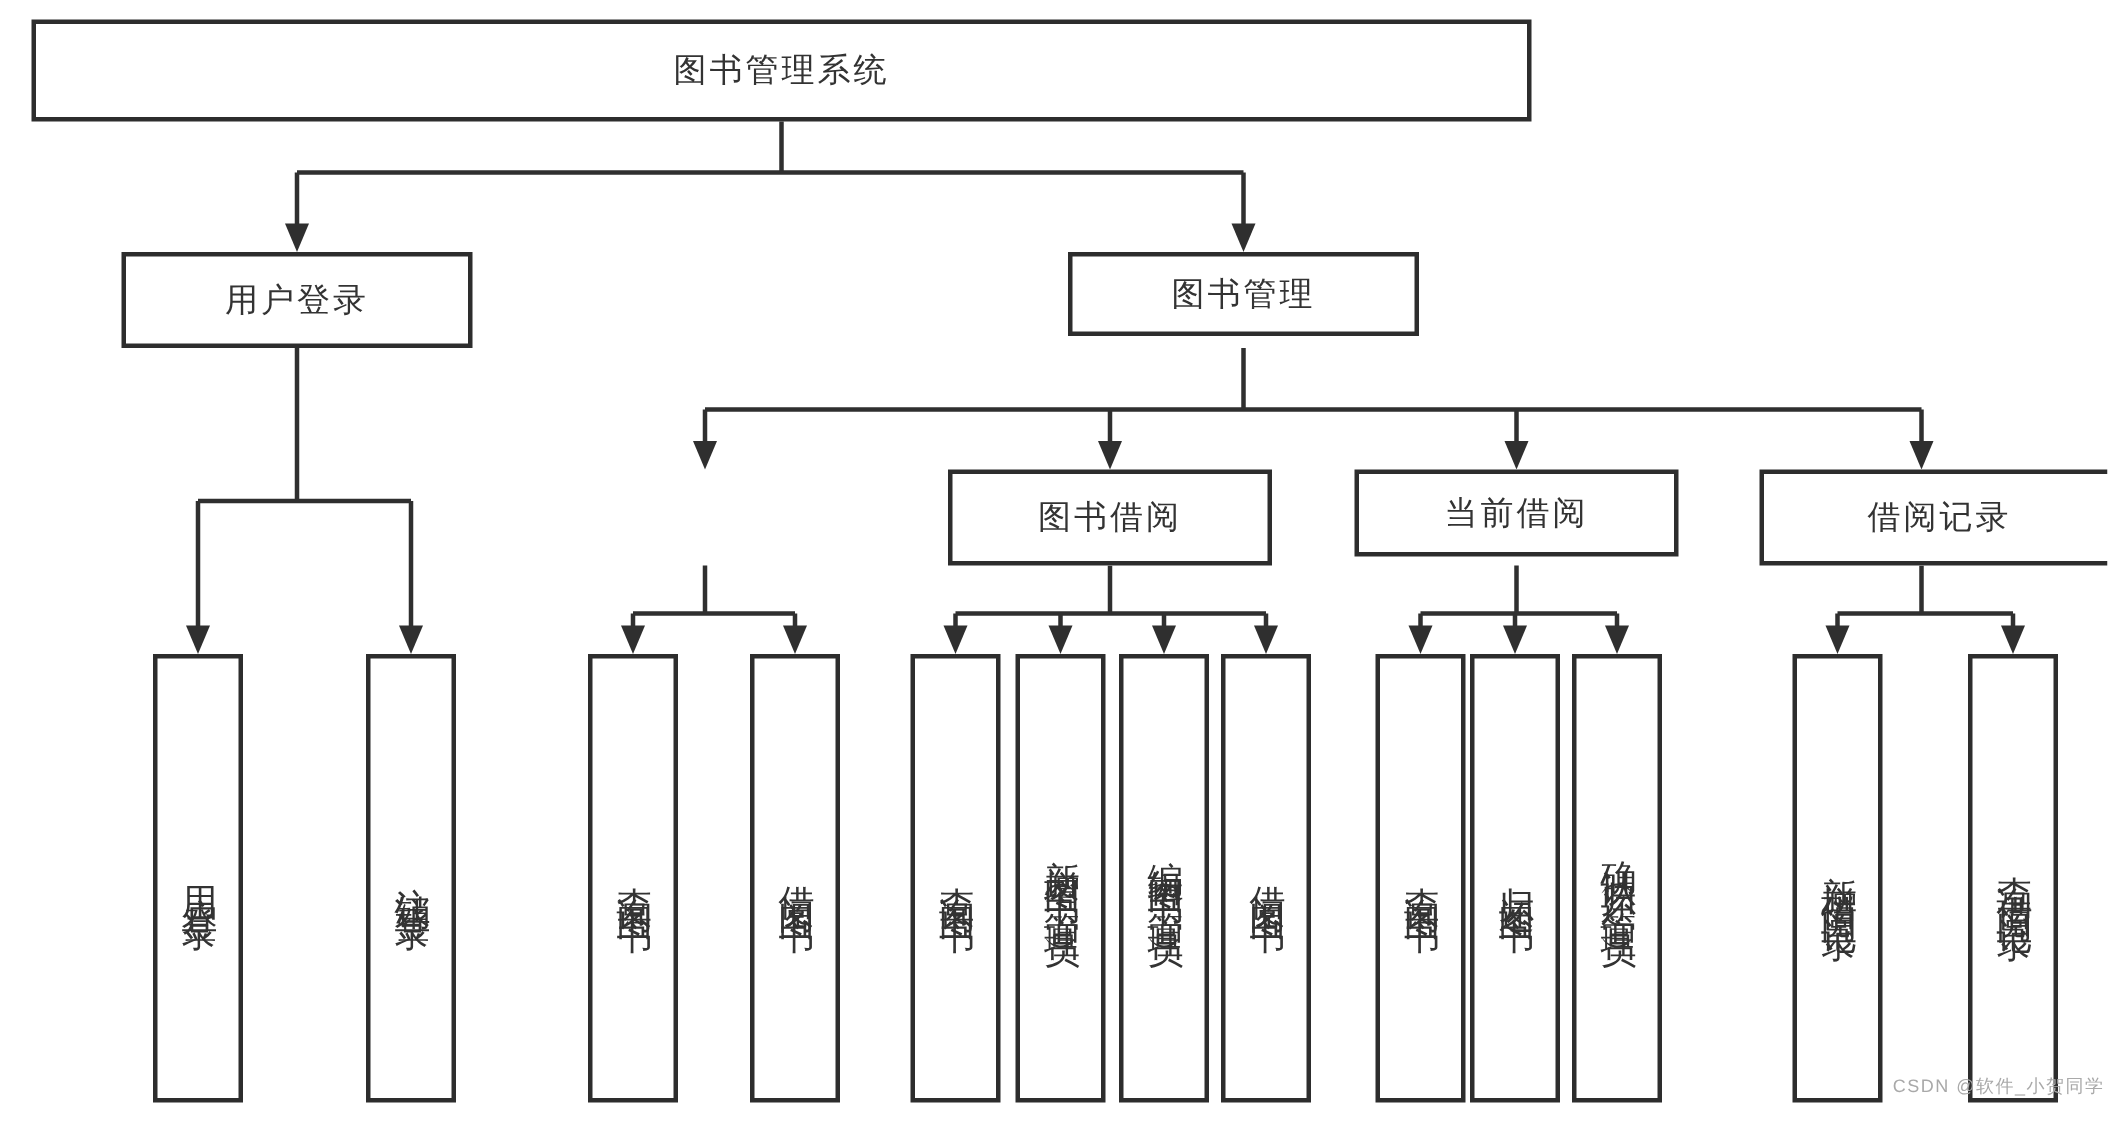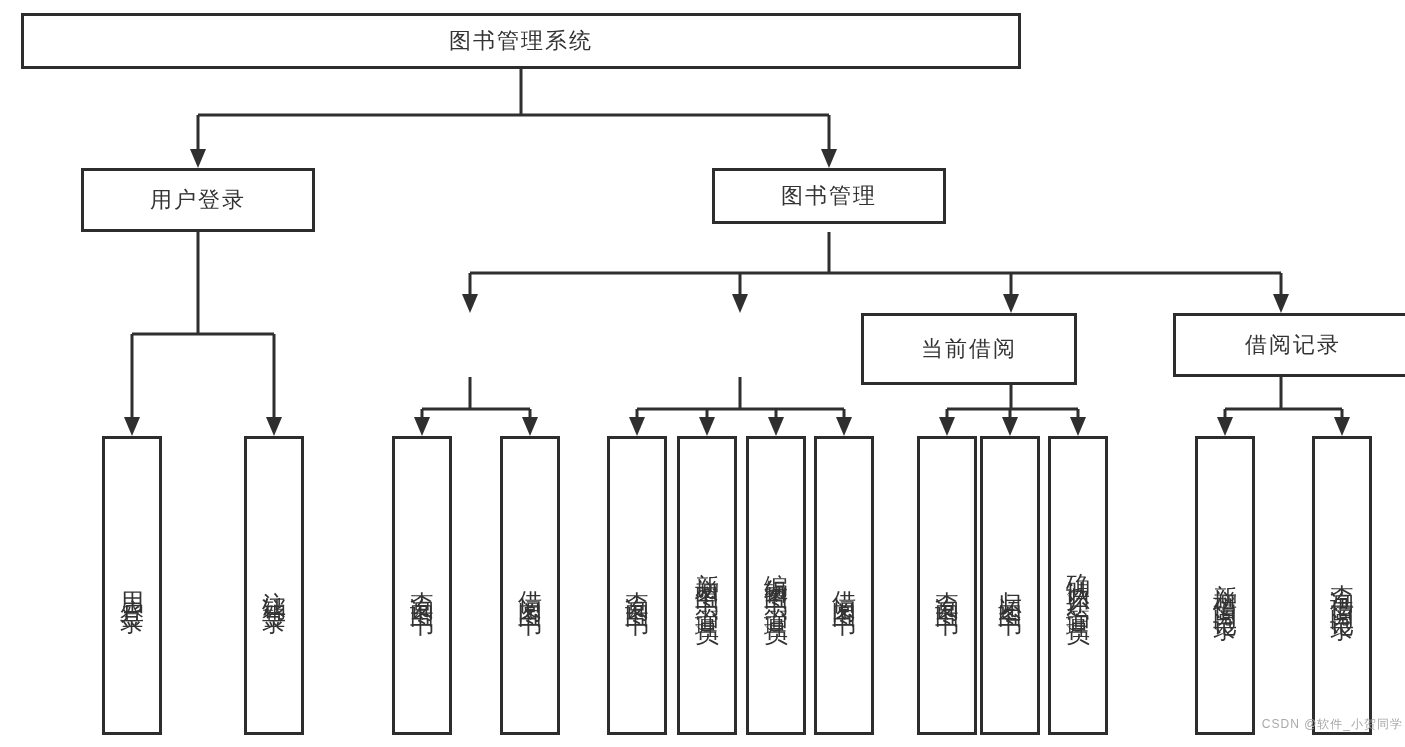--- a/index.html
+++ b/index.html
@@ -84,32 +84,35 @@
       <polygon points="768,417 784,417 776,436"></polygon>
       <polygon points="836,417 852,417 844,436"></polygon>
       <polygon points="939,417 955,417 947,436"></polygon>
       <polygon points="1002,417 1018,417 1010,436"></polygon>
       <polygon points="1070,417 1086,417 1078,436"></polygon>
       <polygon points="1217,417 1233,417 1225,436"></polygon>
       <polygon points="1334,417 1350,417 1342,436"></polygon>
     </g>
   </svg>
 
-  <div class="box" style="left:21px; top:13px; width:1000px; height:56px;">
+  <div class="box" style="left:21px; top:13px; width:1000px; height:68px;">
     <span class="hlabel">图书管理系统</span>
   </div>
 
   <div class="box" style="left:81px; top:168px; width:234px; height:64px;">
     <span class="hlabel">用户登录</span>
   </div>
   <div class="box" style="left:712px; top:168px; width:234px; height:56px;">
     <span class="hlabel">图书管理</span>
   </div>
 
-  <div class="box" style="left:861px; top:313px; width:216px; height:72px;">
+  <div class="box" style="left:632px; top:313px; width:216px; height:64px;">
+    <span class="hlabel">图书借阅</span>
+  </div>
+  <div class="box" style="left:903px; top:313px; width:216px; height:58px;">
     <span class="hlabel">当前借阅</span>
   </div>
   <div class="box" style="left:1173px; top:313px; width:240px; height:64px;">
     <span class="hlabel">借阅记录</span>
   </div>
 
   <div class="box" style="left:102px; top:436px; width:60px; height:299px;">
     <span class="vlabel">用户登录</span>
   </div>
   <div class="box" style="left:244px; top:436px; width:60px; height:299px;">

